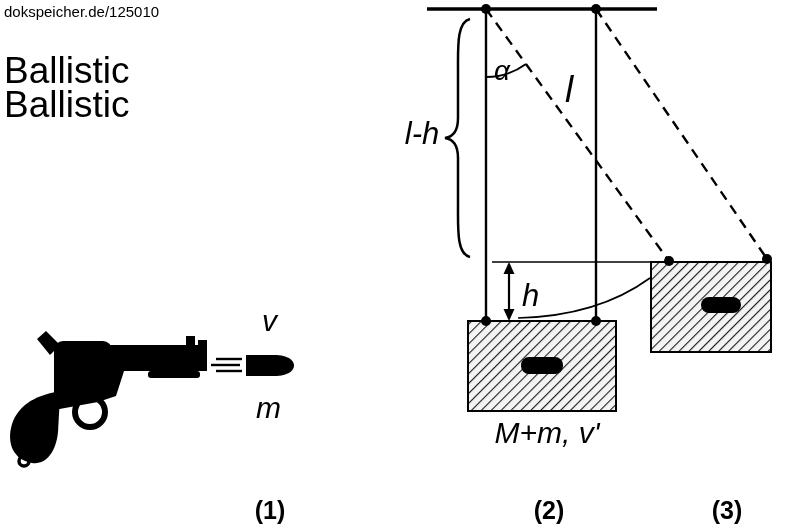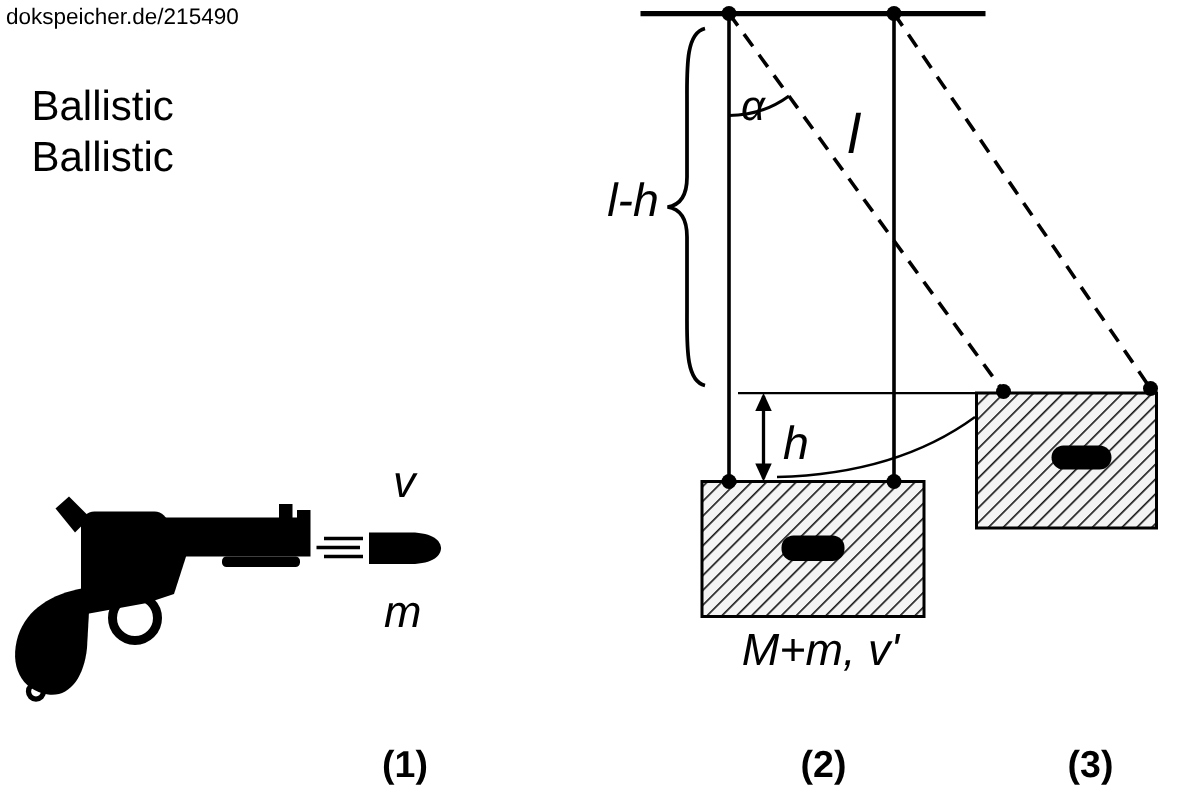--- a/index.html
+++ b/index.html
@@ -1,34 +1,34 @@
 <!DOCTYPE html>
 <html><head>
 <meta charset="utf-8">
 <style>
   html,body{margin:0;padding:0;background:#ffffff;}
   .page{
     position:relative;width:799px;height:529px;background:#ffffff;
     font-family:"Liberation Sans",sans-serif;color:#000;overflow:hidden;
   }
   .watermark{position:absolute;left:4px;top:3px;font-size:15px;}
-  .title{position:absolute;left:21px;top:54px;font-size:28px;line-height:34px;}
+  .title{position:absolute;left:4px;top:54px;font-size:37px;line-height:34px;}
   .fig{position:absolute;left:0;top:0;width:799px;height:529px;}
   .stage-num{position:absolute;top:496px;transform:translateX(-50%);
     font-size:25px;font-weight:bold;}
   .stage1{left:270px;} .stage2{left:549px;} .stage3{left:727px;}
   .math{font-family:"Liberation Sans",sans-serif;font-style:italic;fill:#000;}
   .ink{stroke:#000;}
 </style>
 </head>
 <body>
 
 <div class="page">
 
-  <div class="watermark">dokspeicher.de/215490</div>
+  <div class="watermark">dokspeicher.de/125010</div>
 
   <div class="title">
     <span>Ballistic</span><br>
     <span>Ballistic</span>
   </div>
 
   <svg class="fig" viewBox="0 0 799 529">
     <defs>
       <pattern id="hatch" patternUnits="userSpaceOnUse" width="7" height="7" patternTransform="rotate(45)">
         <rect width="7" height="7" fill="#f4f4f4"></rect>

